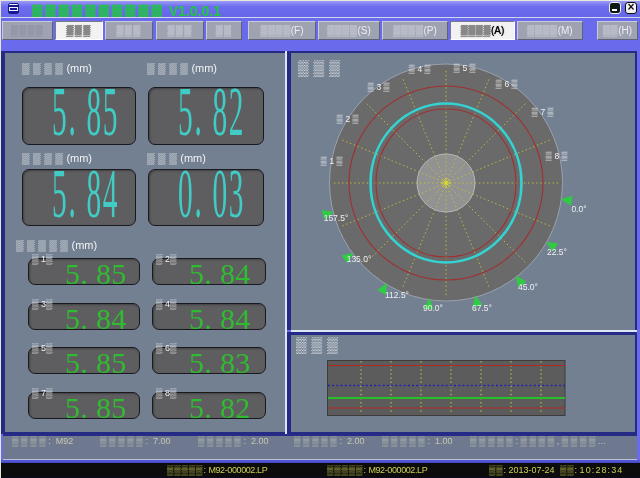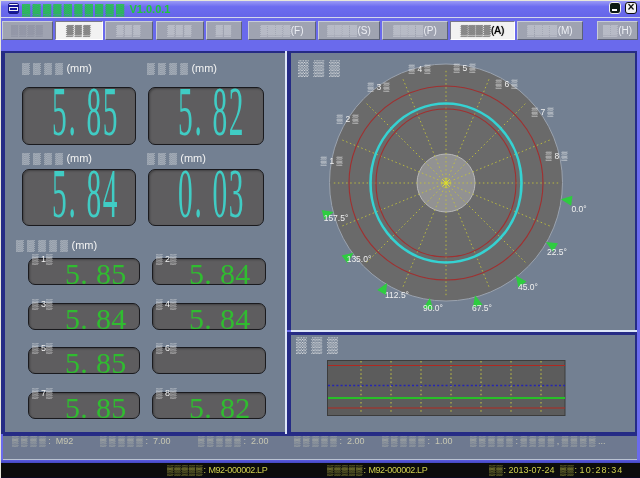--- a/index.html
+++ b/index.html
@@ -5,21 +5,21 @@
 body{position:relative;font-family:"Liberation Sans",sans-serif;background:#6a6aec}
 .abs{position:absolute}
 .z{letter-spacing:.30em;font-weight:normal;font-style:normal;text-decoration:none}
 
 #tbar{left:0;top:0;width:640px;height:17px;background:linear-gradient(180deg,#9a9af6 0,#6d6df0 35%,#6565e8 100%);border-top:1px solid #e7e7da;border-left:1px solid #e7e7da}
 #ticon{left:8px;top:3px;width:11px;height:11px;background:#f2f2f2;border:1px solid #1a1a80;border-radius:2px}
 #ticon i{position:absolute;left:0px;top:1px;width:9px;height:8px;background:
  linear-gradient(#16169a 0 0) 0 0/9px 2px no-repeat,
  linear-gradient(#16169a 0 0) 0 6px/9px 2px no-repeat,
  linear-gradient(#16169a 0 0) 1px 3px/7px 2px no-repeat}
-#ttext{left:22px;top:3px;color:#1ecb38;font-size:11px;font-weight:bold;white-space:nowrap}
+#ttext{left:32px;top:3px;color:#1ecb38;font-size:14px;font-weight:bold;white-space:nowrap}
 .wbtn{top:2px;width:12px;height:12px;border-radius:3px}
 #bmin{left:609px;background:#0d1a14;border:1.5px solid #f0f0f0}
 #bmin i{position:absolute;left:2px;top:6px;width:5px;height:2px;background:#fff}
 #bcls{left:625px;background:#f2f2f2;border:1.5px solid #0c0c0c;color:#111;font-size:12px;font-weight:bold;text-align:center;line-height:8px}
 
 #toolbar{left:0;top:17px;width:640px;height:23px;background:#6a6aec;border-top:1px solid #d4d8ec}
 .tb{position:absolute;top:3px;height:19px;background:#9fa3b1;border:1px solid;border-color:#c8ccd8 #5c6278 #5c6278 #c8ccd8;color:#eceef4;font-size:10px;text-align:center;line-height:17px;white-space:nowrap;overflow:hidden}
 .tb.on{background:#f2f2f2;color:#000;border-color:#7a7a8a #fff #fff #7a7a8a;text-shadow:0 0 1px #000}
 .tb.dim{color:#747a90}
 
@@ -98,20 +98,21 @@
 <div class="slab" style="left:151px;top:246px"><b class="z">▒</b>4<b class="z">▒</b></div>
 <div class="slab" style="left:27px;top:290px"><b class="z">▒</b>5<b class="z">▒</b></div>
 <div class="slab" style="left:151px;top:290px"><b class="z">▒</b>6<b class="z">▒</b></div>
 <div class="slab" style="left:27px;top:335px"><b class="z">▒</b>7<b class="z">▒</b></div>
 <div class="slab" style="left:151px;top:335px"><b class="z">▒</b>8<b class="z">▒</b></div>
 <div class="sval" style="left:60px;top:206px">5. 85</div>
 <div class="sval" style="left:184px;top:206px">5. 84</div>
 <div class="sval" style="left:60px;top:251px">5. 84</div>
 <div class="sval" style="left:184px;top:251px">5. 84</div>
 <div class="sval" style="left:60px;top:295px">5. 85</div>
+<div class="sval" style="left:184px;top:295px">5. 83</div>
 <div class="sval" style="left:60px;top:340px">5. 85</div>
 <div class="sval" style="left:184px;top:340px">5. 82</div>
 </div>
 
 <div class="abs panel" id="pR1">
 <svg width="345" height="277" style="position:absolute;left:-2px;top:0">
 <defs>
         <path id="mk" d="M-1,0 L10,-5 L10,5 Z" fill="#2ecc40"></path>
       </defs>
 <ellipse cx="157" cy="129.5" rx="116.5" ry="118.5" fill="#6a6a6a" stroke="#9aa2ae" stroke-width="1"></ellipse>

